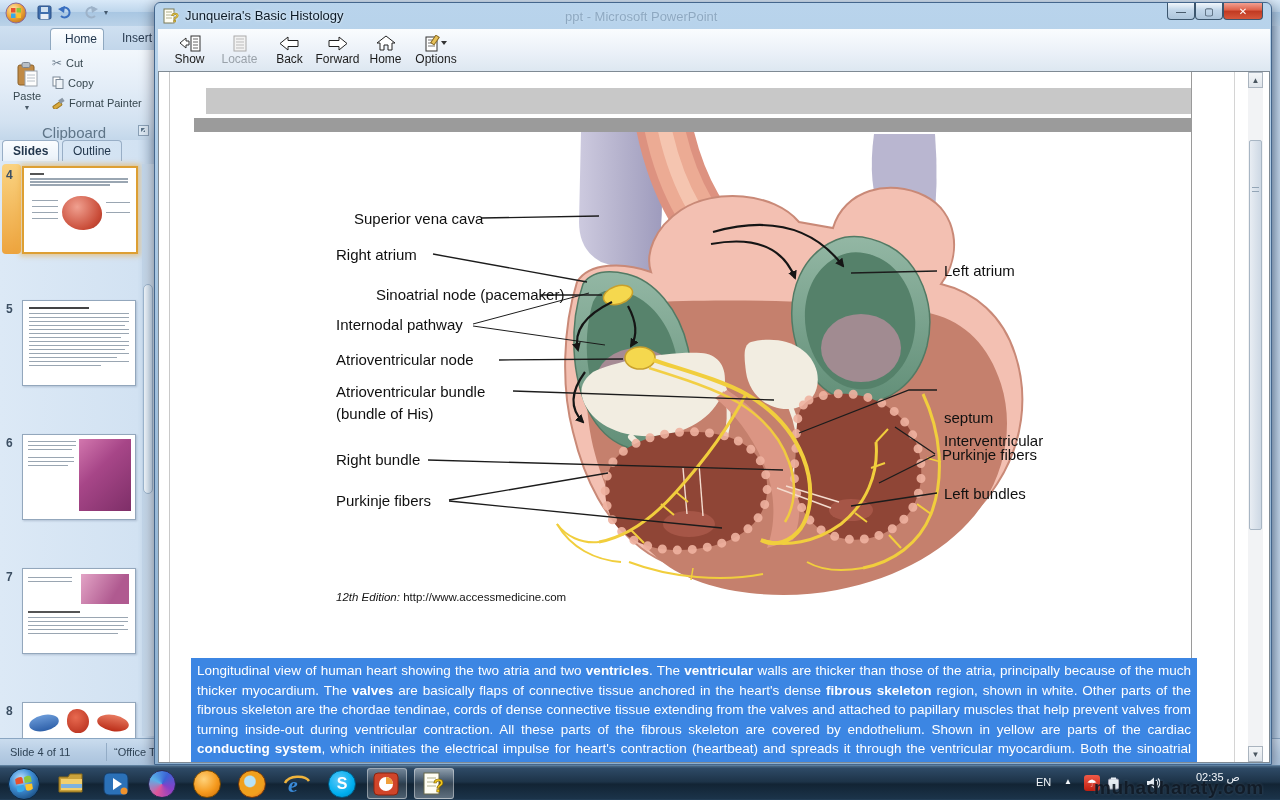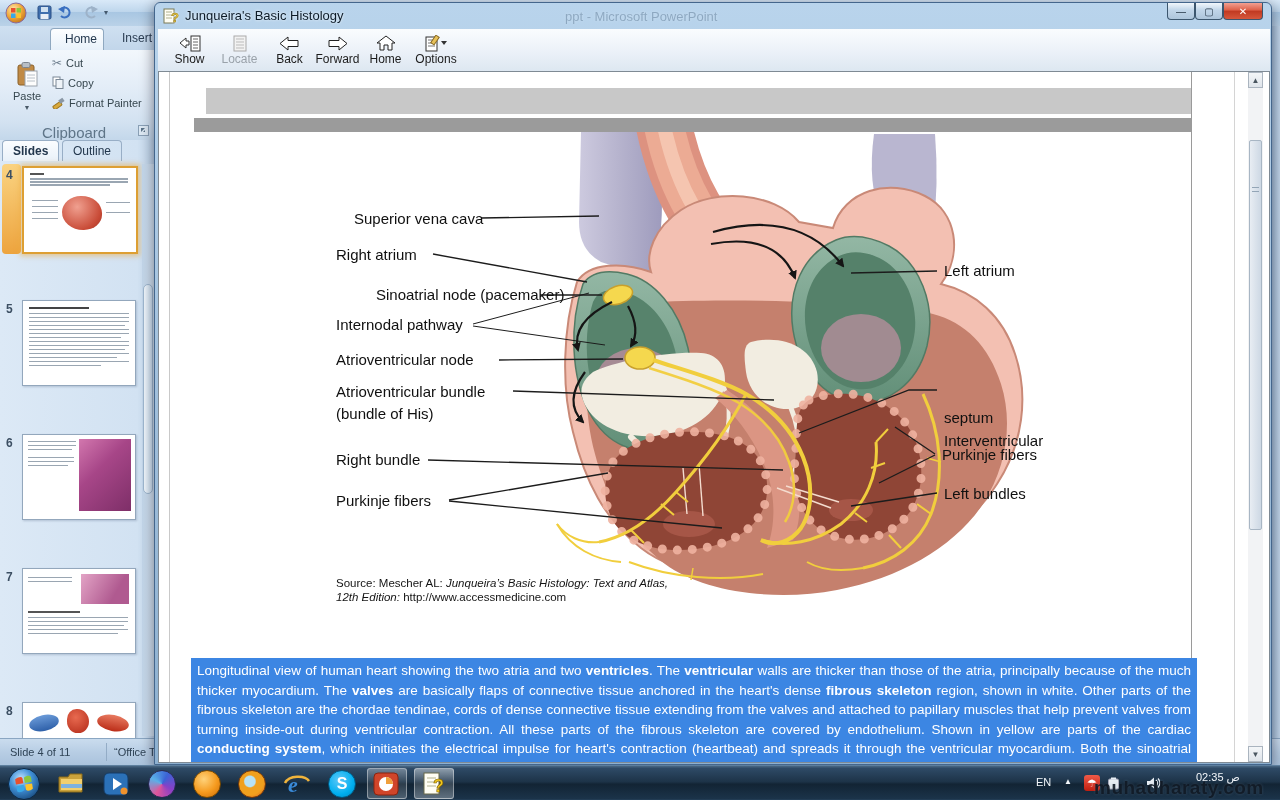--- a/index.html
+++ b/index.html
@@ -450,23 +450,20 @@
       <div class="fig-label" style="left:5px;top:273px;">(bundle of His)</div>
       <div class="fig-label" style="left:5px;top:319px;">Right bundle</div>
       <div class="fig-label" style="left:5px;top:360px;">Purkinje fibers</div>
       <div class="fig-label" style="left:613px;top:130px;">Left atrium</div>
       <div class="fig-label" style="left:613px;top:252px;margin-top:48px;">Interventricular</div>
       <div class="fig-label" style="left:613px;top:277px;">septum</div>
       <div class="fig-label" style="left:611px;top:314px;">Purkinje fibers</div>
       <div class="fig-label" style="left:613px;top:353px;">Left bundles</div>
 
       
-      <div class="abs src" style="left:5px;top:444px;">
-        <span>Source: Mescher AL: </span><i>Junqueira’s Basic Histology: Text and Atlas,</i>
-      </div>
       <div class="abs src" style="left:5px;top:458px;">
         <i>12th Edition:</i><span> http://www.accessmedicine.com</span>
       </div>
     </div>
 
     <div class="abs" id="doc-para" style="left:32px;top:586px;width:994px;"><span>Longitudinal view of human heart showing the two atria and two </span><b>ventricles</b><span>. The </span><b>ventricular</b><span> walls are thicker than those of the atria, principally because of the much thicker myocardium. The </span><b>valves</b><span> are basically flaps of connective tissue anchored in the heart's dense </span><b>fibrous skeleton</b><span> region, shown in white. Other parts of the fibrous skeleton are the chordae tendinae, cords of dense connective tissue extending from the valves and attached to papillary muscles that help prevent valves from turning inside-out during ventricular contraction. All these parts of the fibrous skeleton are covered by endothelium. Shown in yellow are parts of the cardiac </span><b>conducting system</b><span>, which initiates the electrical impulse for heart's contraction (heartbeat) and spreads it through the ventricular myocardium. Both the sinoatrial (SA) node (pacemaker), in the posterior wall of the right atrium, and the atrioventricular (AV) node in the floor of the right atrium consist of myocardial tissue that is difficult to distinguish histologically</span></div>
 
     <div class="abs" style="right:6px;top:0;width:15px;height:690px;background:#f2f3f5;">
       <div class="abs sb-arrow" style="top:0;">▲</div>
       <div class="abs" style="top:68px;width:13px;height:390px;left:1px;background:linear-gradient(90deg,#e8edf3,#cdd8e4);border:1px solid #a8b6c4;border-radius:2px;box-sizing:border-box;">

